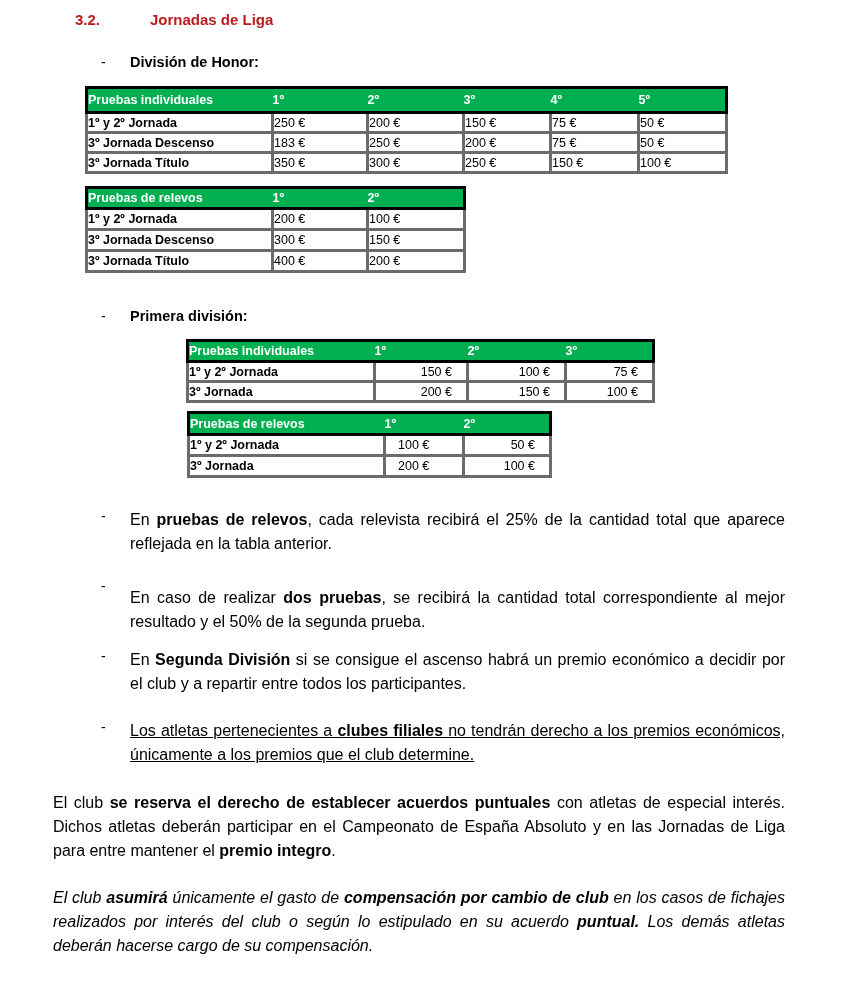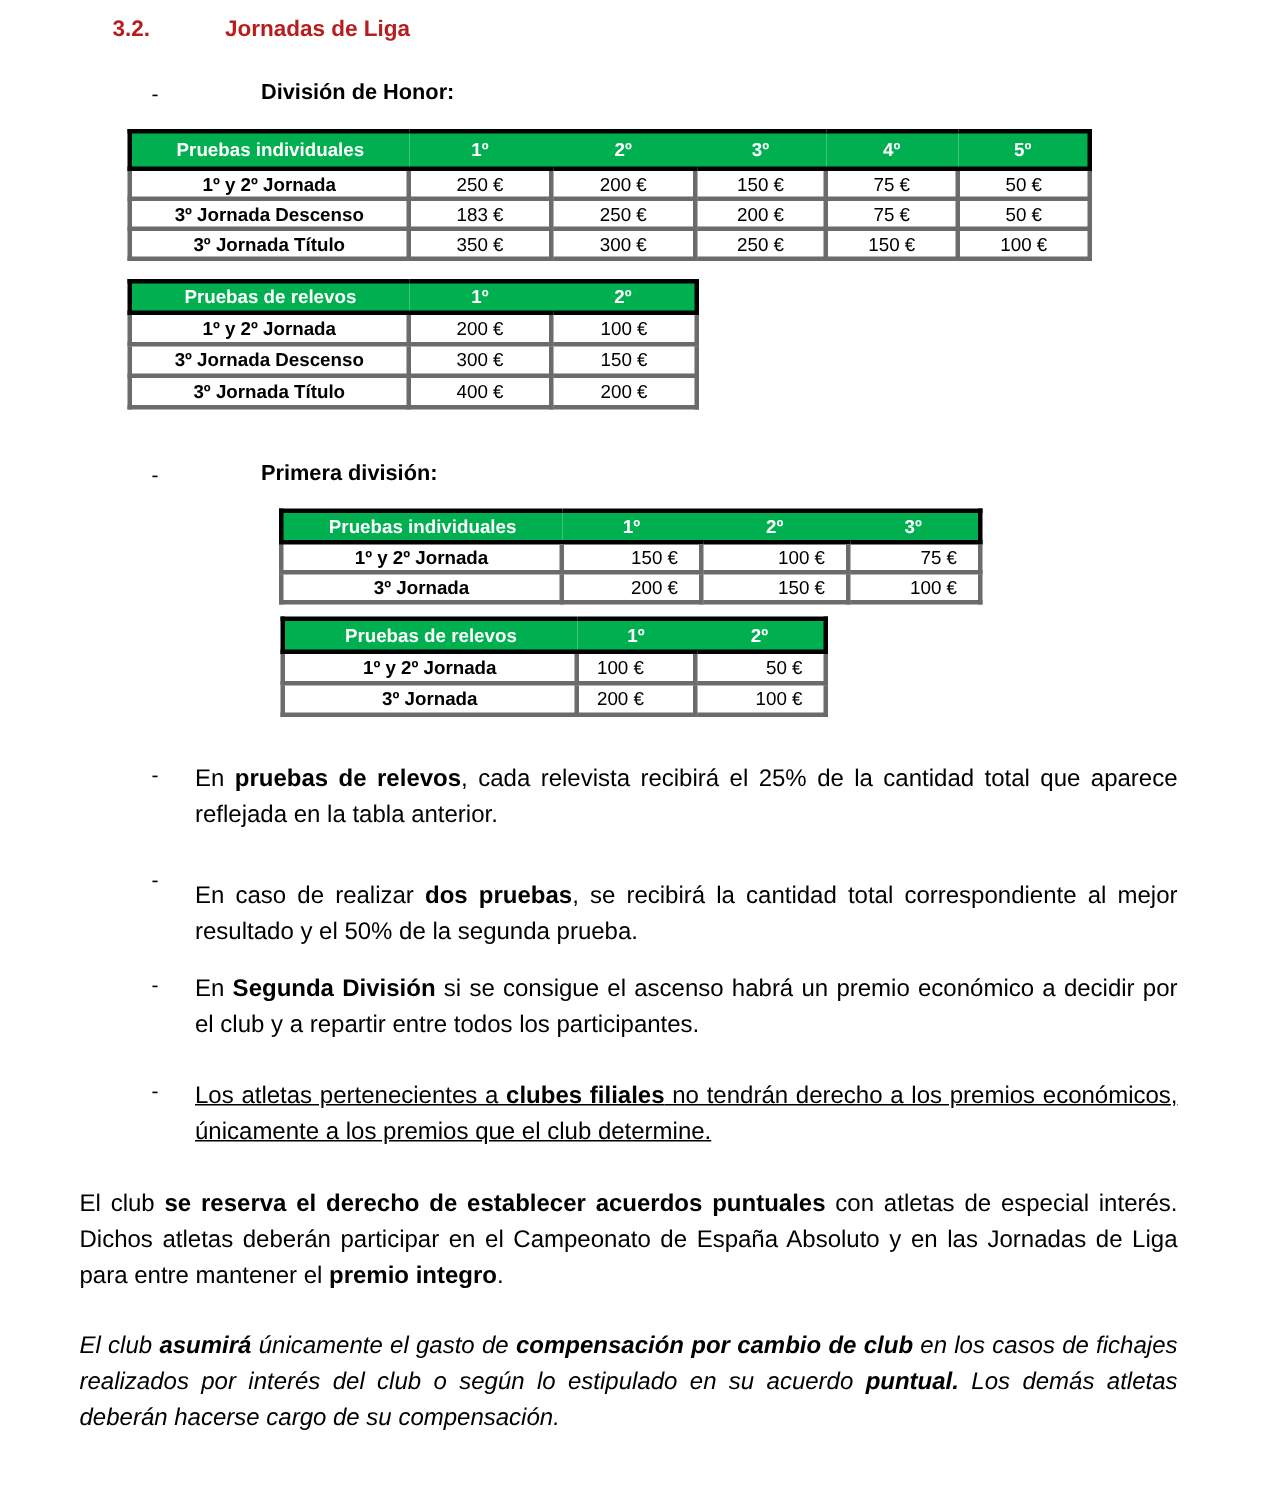--- a/index.html
+++ b/index.html
@@ -1,24 +1,24 @@
 <!DOCTYPE html>
 <html><head>
 <meta charset="utf-8">
 <style>
   html, body { margin: 0; padding: 0; background: #ffffff; }
   body { width: 844px; height: 993px; position: relative; overflow: hidden;
          font-family: "Liberation Sans", sans-serif; color: #000; }
   .abs { position: absolute; }
   .h-title { font-weight: bold; color: #b91c1c; font-size: 15px; }
-  .sub { font-weight: bold; font-size: 14.5px; margin-left: 44px; }
+  .sub { font-weight: bold; font-size: 14.5px; }
   .dash { font-size: 14px; }
   table.t { position: absolute; border-collapse: collapse; table-layout: fixed;
             font-size: 12.5px; font-weight: bold; }
-  table.t td { text-align: center; padding: 0; background: #fff;
+  table.t td { padding: 0; background: #fff;
                border: 3px solid #6b6b6b; white-space: nowrap; }
   table.t tr.hd td { background: #00b050; color: #fff; border: 3px solid #000;
                      border-left-width: 0; border-right-width: 0; }
   table.t tr.hd td:first-child { border-left-width: 3px; }
   table.t tr.hd td:last-child { border-right-width: 3px; }
   table.t td.num { font-weight: normal; }
   .para { position: absolute; font-size: 16px; line-height: 24px; text-align: justify; }
   .para b { font-weight: bold; }
   .bullet-dash { position: absolute; font-size: 14px; }
 </style>

